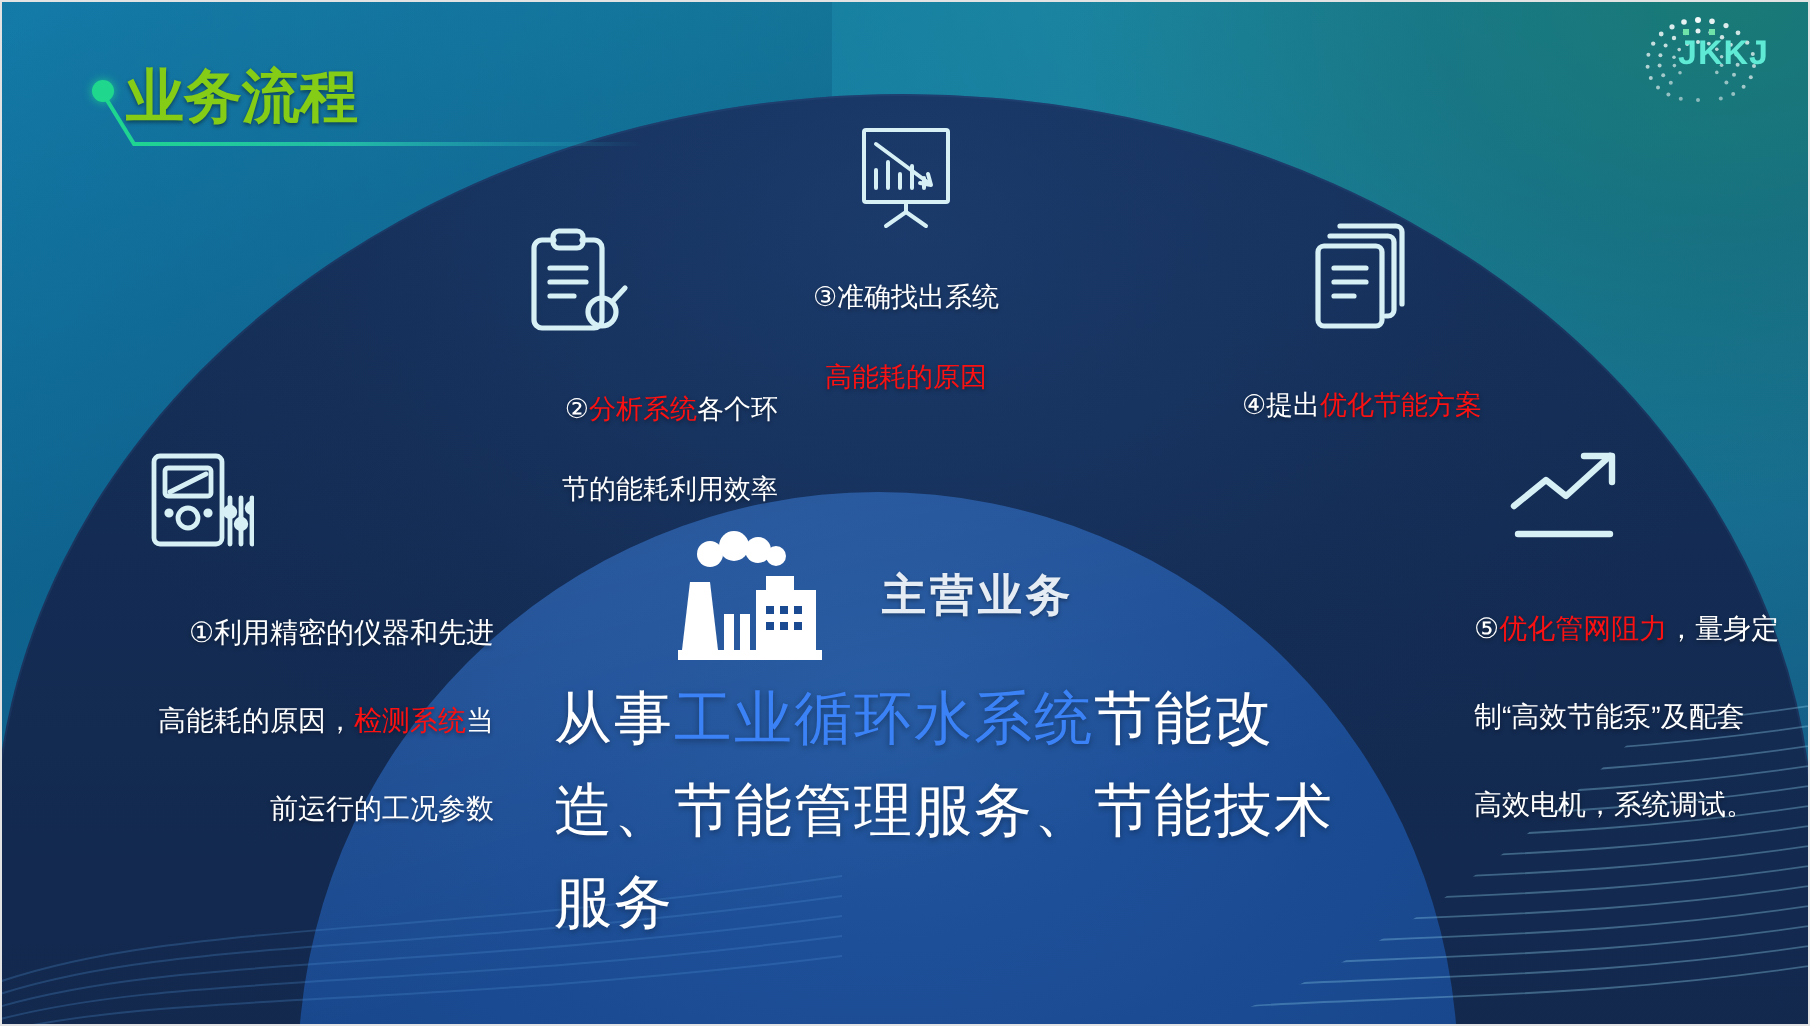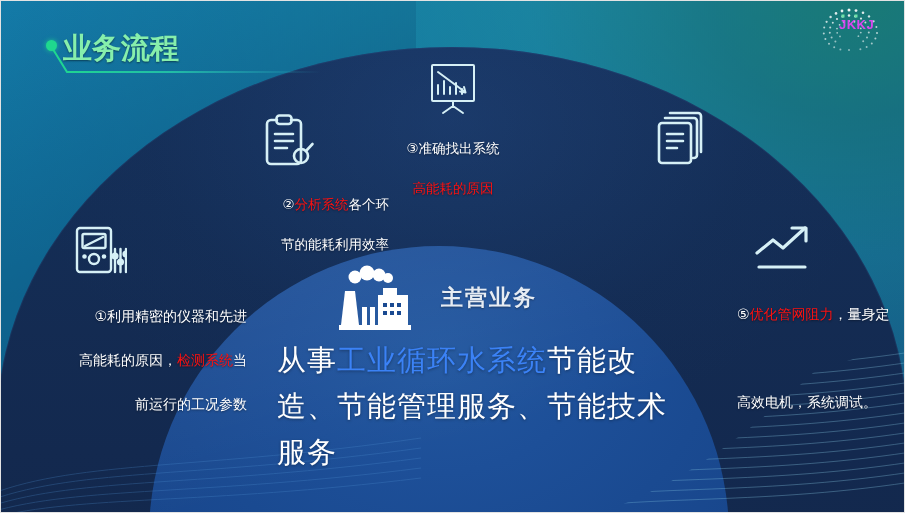--- a/index.html
+++ b/index.html
@@ -73,33 +73,33 @@
     position:absolute;right:0;bottom:0;width:340px;height:170px;
     opacity:.75;pointer-events:none;
   }
 
   
   .logo{
     position:absolute;right:18px;top:4px;width:74px;height:48px;
   }
   .logo-text{
     position:absolute;left:27px;top:12px;
-    color:#d946ef;font-size:13px;font-weight:bold;letter-spacing:.5px;
+    color:#5eead4;font-size:17px;font-weight:bold;letter-spacing:.5px;
     font-family:"Liberation Sans",sans-serif;
   }
 
   
   .title-wrap{position:absolute;left:40px;top:30px;}
   .title-dot{
     position:absolute;left:5px;top:9px;width:11px;height:11px;border-radius:50%;
     background:#1fd88e;box-shadow:0 0 5px rgba(31,216,142,.8);
   }
   .title-text{
     position:absolute;left:22px;top:-2px;
-    font-size:29px;font-weight:bold;color:#86efac;white-space:nowrap;
+    font-size:29px;font-weight:bold;color:#84cc16;white-space:nowrap;
     text-shadow:0 1px 2px rgba(0,0,0,.45);
     font-family:Liberation Mono, monospace;
   }
   .title-rule{position:absolute;left:0;top:0;width:280px;height:48px;}
 
   
   .node{position:absolute;color:#ffffff;}
   .node .icon{display:block;}
   .node .cap{
     font-size:13.5px;line-height:20px;color:#ffffff;white-space:pre-line;
@@ -349,33 +349,36 @@
 
   <div class="node" id="node4">
     <svg class="icon" width="50" height="58" viewBox="0 0 50 58">
       <g fill="none" stroke="#d6f0f6" stroke-width="2.6" stroke-linecap="round" stroke-linejoin="round">
         <path d="M14 4 H42 a3 3 0 0 1 3 3 v36"></path>
         <path d="M9 9 H38 a3 3 0 0 1 3 3 v34 a3 3 0 0 1 -3 3 h-1"></path>
         <rect x="3" y="14" width="32" height="40" rx="3"></rect>
         <path d="M11 25 H27 M11 32 H27 M11 39 H21"></path>
       </g>
     </svg>
+    <div class="cap">
+      <span>④提出</span><span class="hl">优化节能方案</span>
+    </div>
   </div>
 
   <div class="node" id="node5">
     <svg class="icon" width="70" height="54" viewBox="0 0 70 54">
       <g fill="none" stroke="#d6f0f6" stroke-width="3.2" stroke-linecap="round" stroke-linejoin="round">
         <path d="M4 30 L20 17 L30 25 L52 5"></path>
         <path d="M39 5 L53 5 L53 18"></path>
         <path d="M6 44 H52"></path>
       </g>
     </svg>
     <div class="cap">
       <span>⑤</span><span class="hl">优化管网阻力</span><span>，量身定</span><br>
-      <br>
+      <span>制“高效节能泵”及配套</span><br>
       <span>高效电机，系统调试。</span>
     </div>
   </div>
 
   <div class="center-head">
     <svg width="96" height="70" viewBox="0 0 96 70">
       <g fill="#ffffff">
         <circle cx="24" cy="14" r="6.5"></circle>
         <circle cx="36" cy="10" r="7.5"></circle>
         <circle cx="48" cy="12" r="6.5"></circle>

